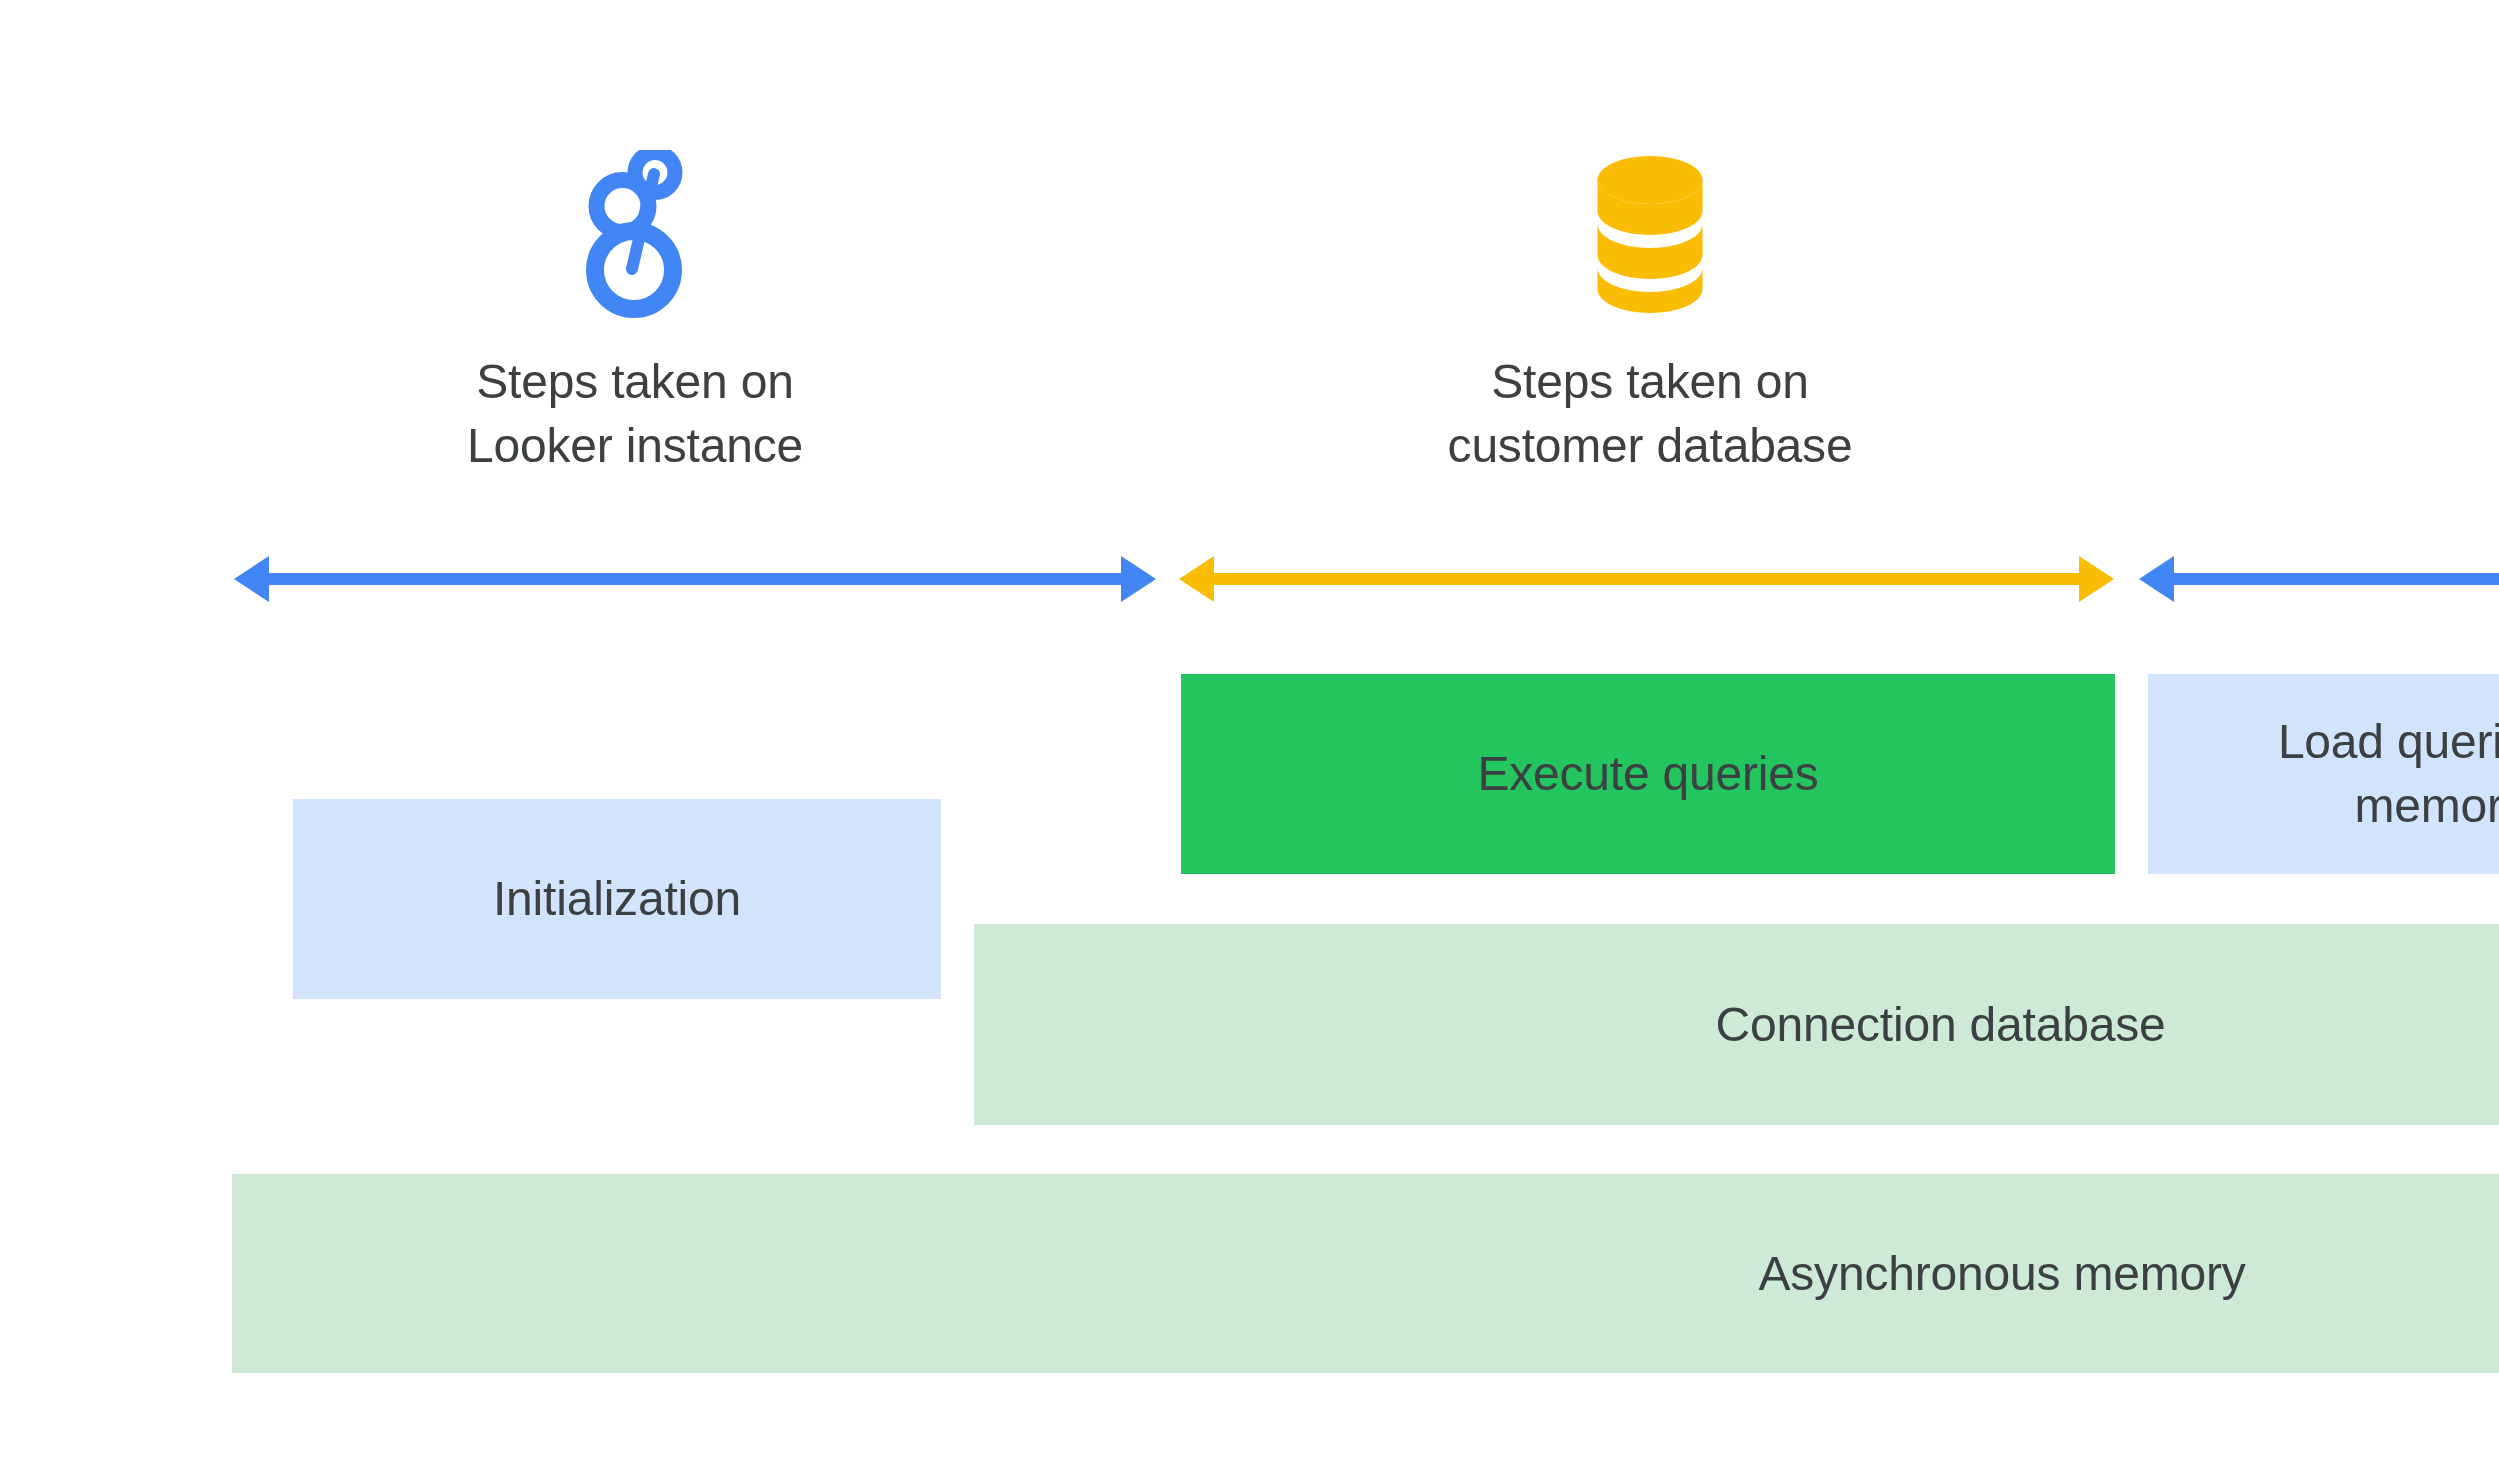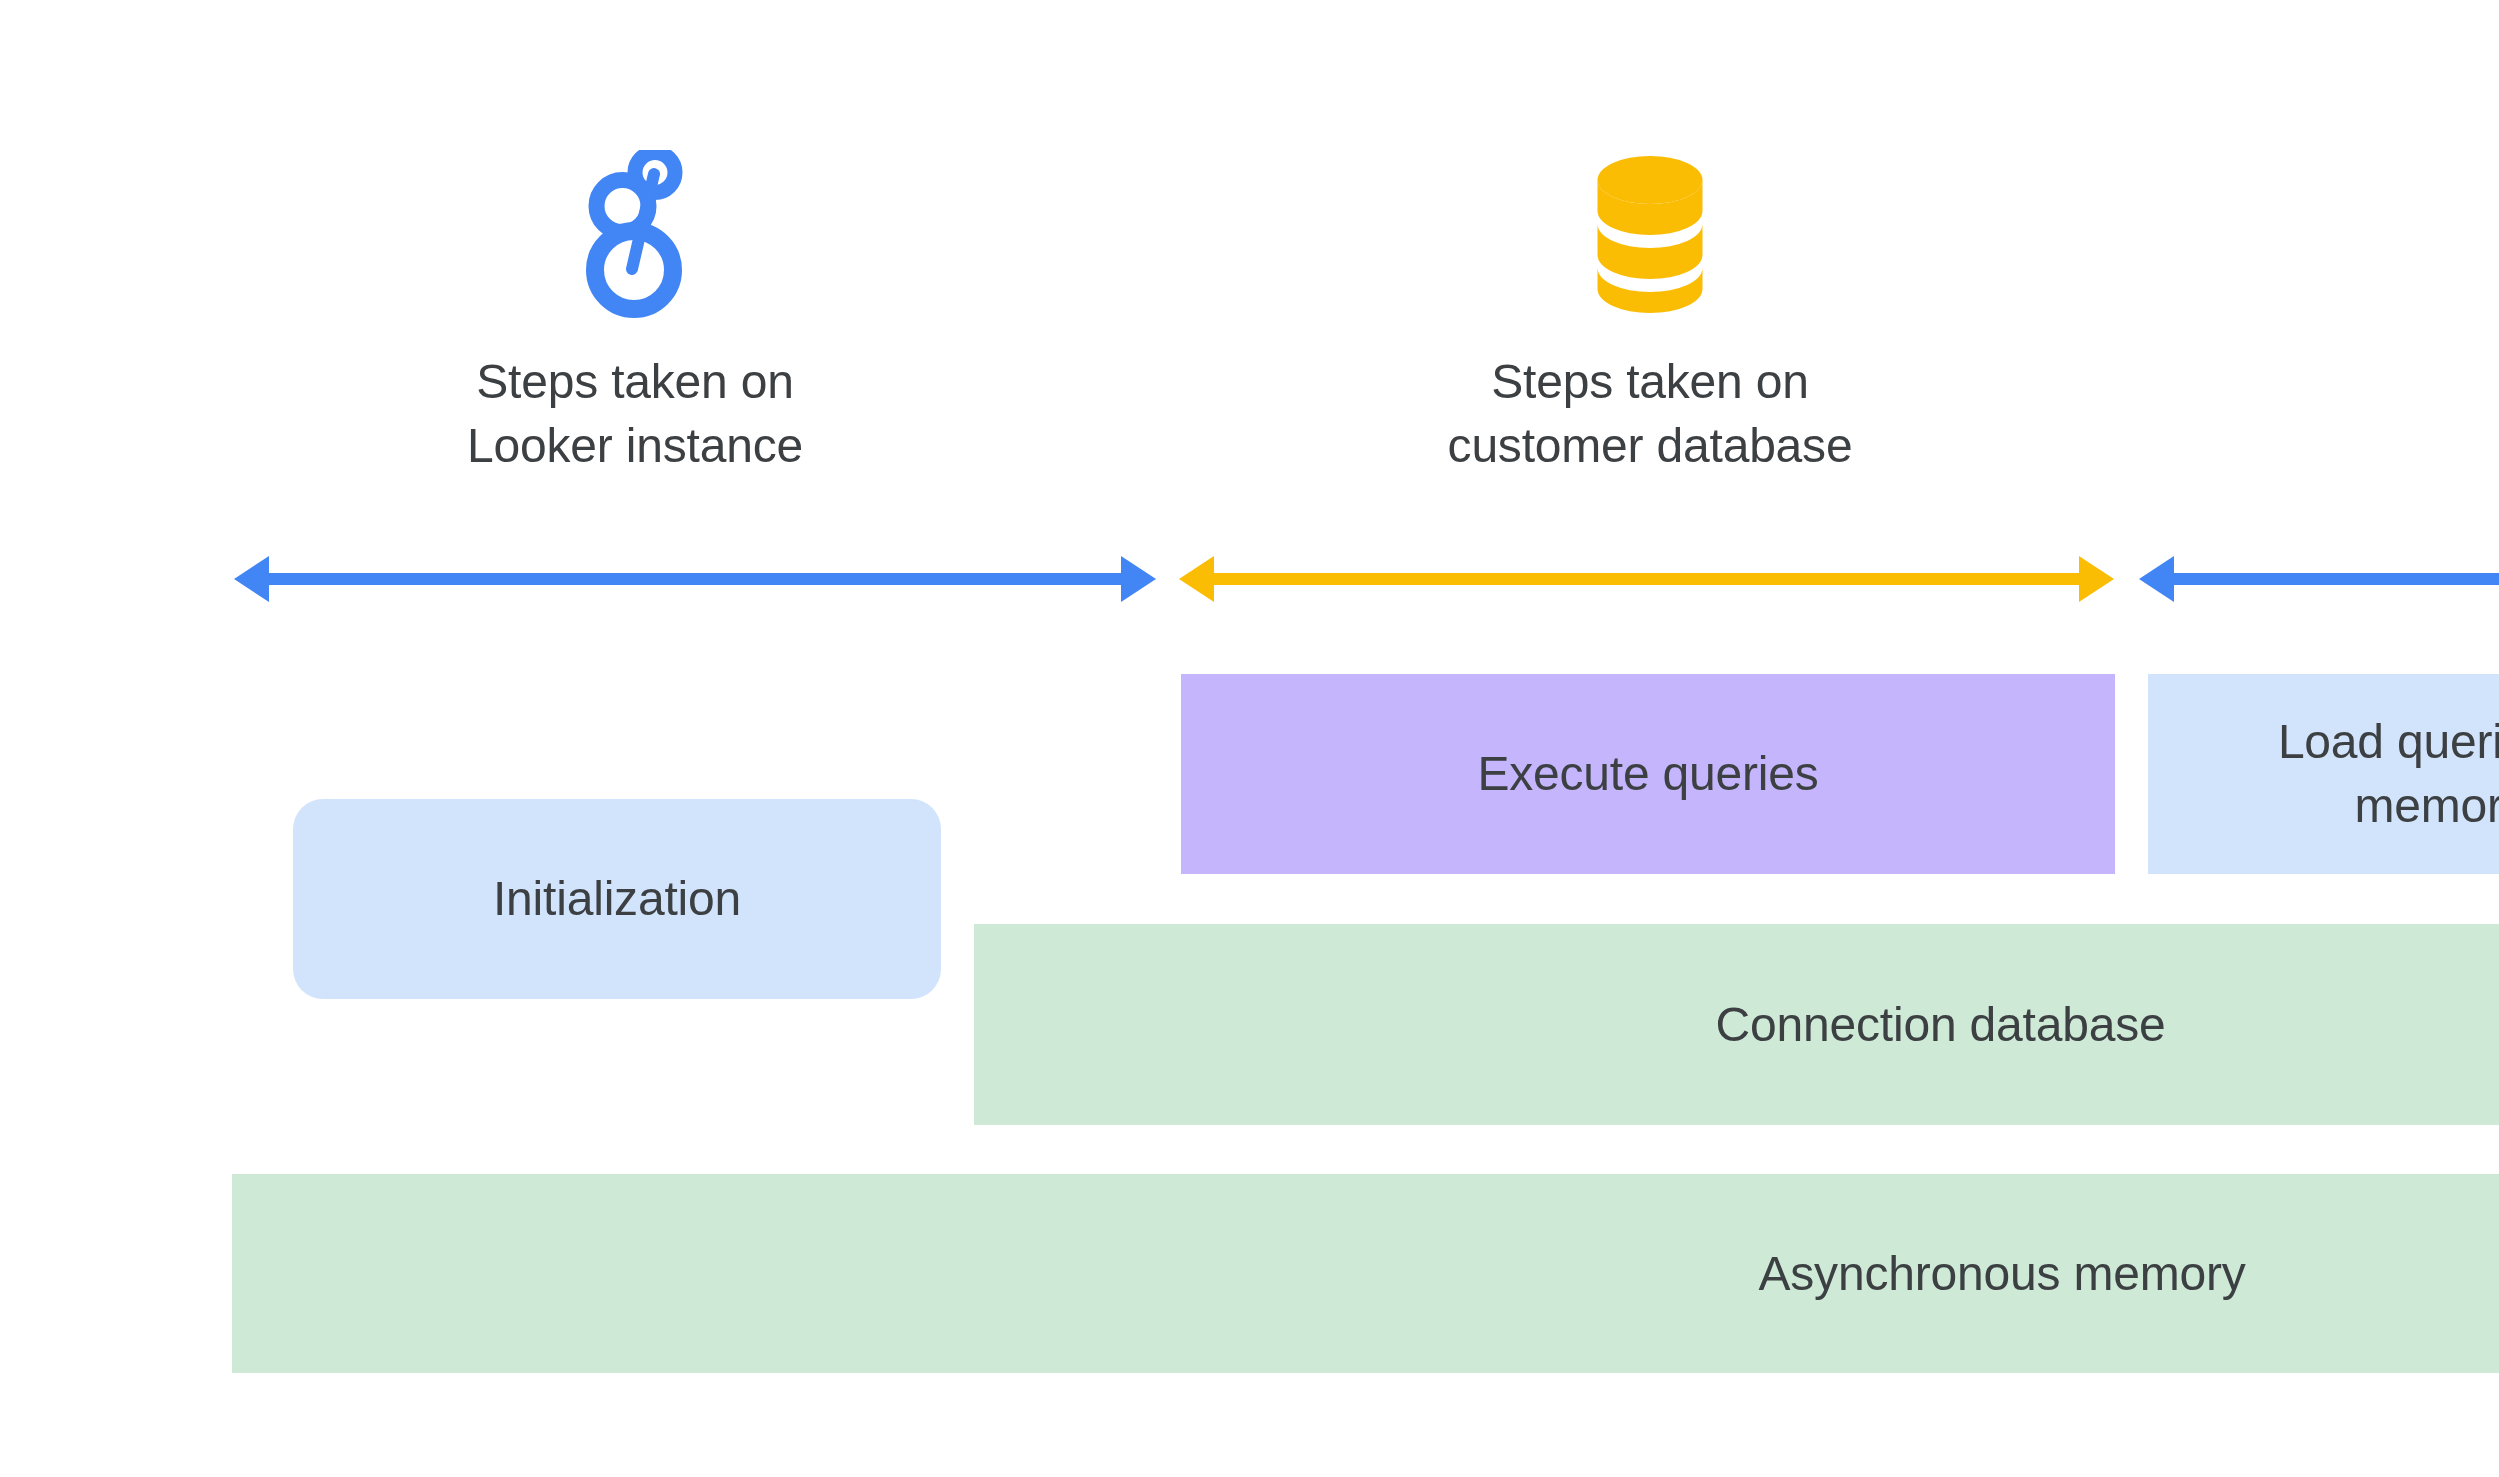--- a/index.html
+++ b/index.html
@@ -29,21 +29,21 @@
     position:absolute;
     display:flex;align-items:center;justify-content:center;
     text-align:center;
     font-size:48px;line-height:1.33;
     color:#3c4043;letter-spacing:-0.2px;
     white-space:pre-line;
     box-sizing:border-box;
     padding:0 10px;
   }
   .box-blue{background:#d2e3fc;}
-  .box-yellow{background:#c4b5fd;}
+  .box-yellow{background:#22c55e;}
   .box-green{background:#ceead6;}
 </style>
 </head>
 <body>
 
 <div id="stage">
 
   <div class="group-head" style="left:310px;top:150px;width:650px;">
     <span class="group-icon">
       <svg width="130" height="170" viewBox="0 0 260 340" aria-hidden="true">
@@ -106,21 +106,21 @@
 
   <div class="box box-yellow" style="left:1181px;top:674px;width:934px;height:200px;">
     <span>Execute queries</span>
   </div>
 
   <div class="box box-blue" style="left:2148px;top:674px;width:585px;height:200px;">
     <span>Load queries in
 memory</span>
   </div>
 
-  <div class="box box-blue" style="left:293px;top:799px;width:648px;height:200px;border-radius:30px;">
+  <div class="box box-blue" style="left:293px;top:799px;width:648px;height:200px;">
     <span>Initialization</span>
   </div>
 
   <div class="box box-green" style="left:974px;top:924px;width:1933px;height:201px;">
     <span>Connection database</span>
   </div>
 
   <div class="box box-green" style="left:232px;top:1174px;width:3540px;height:199px;">
     <span>Asynchronous memory</span>
   </div>

